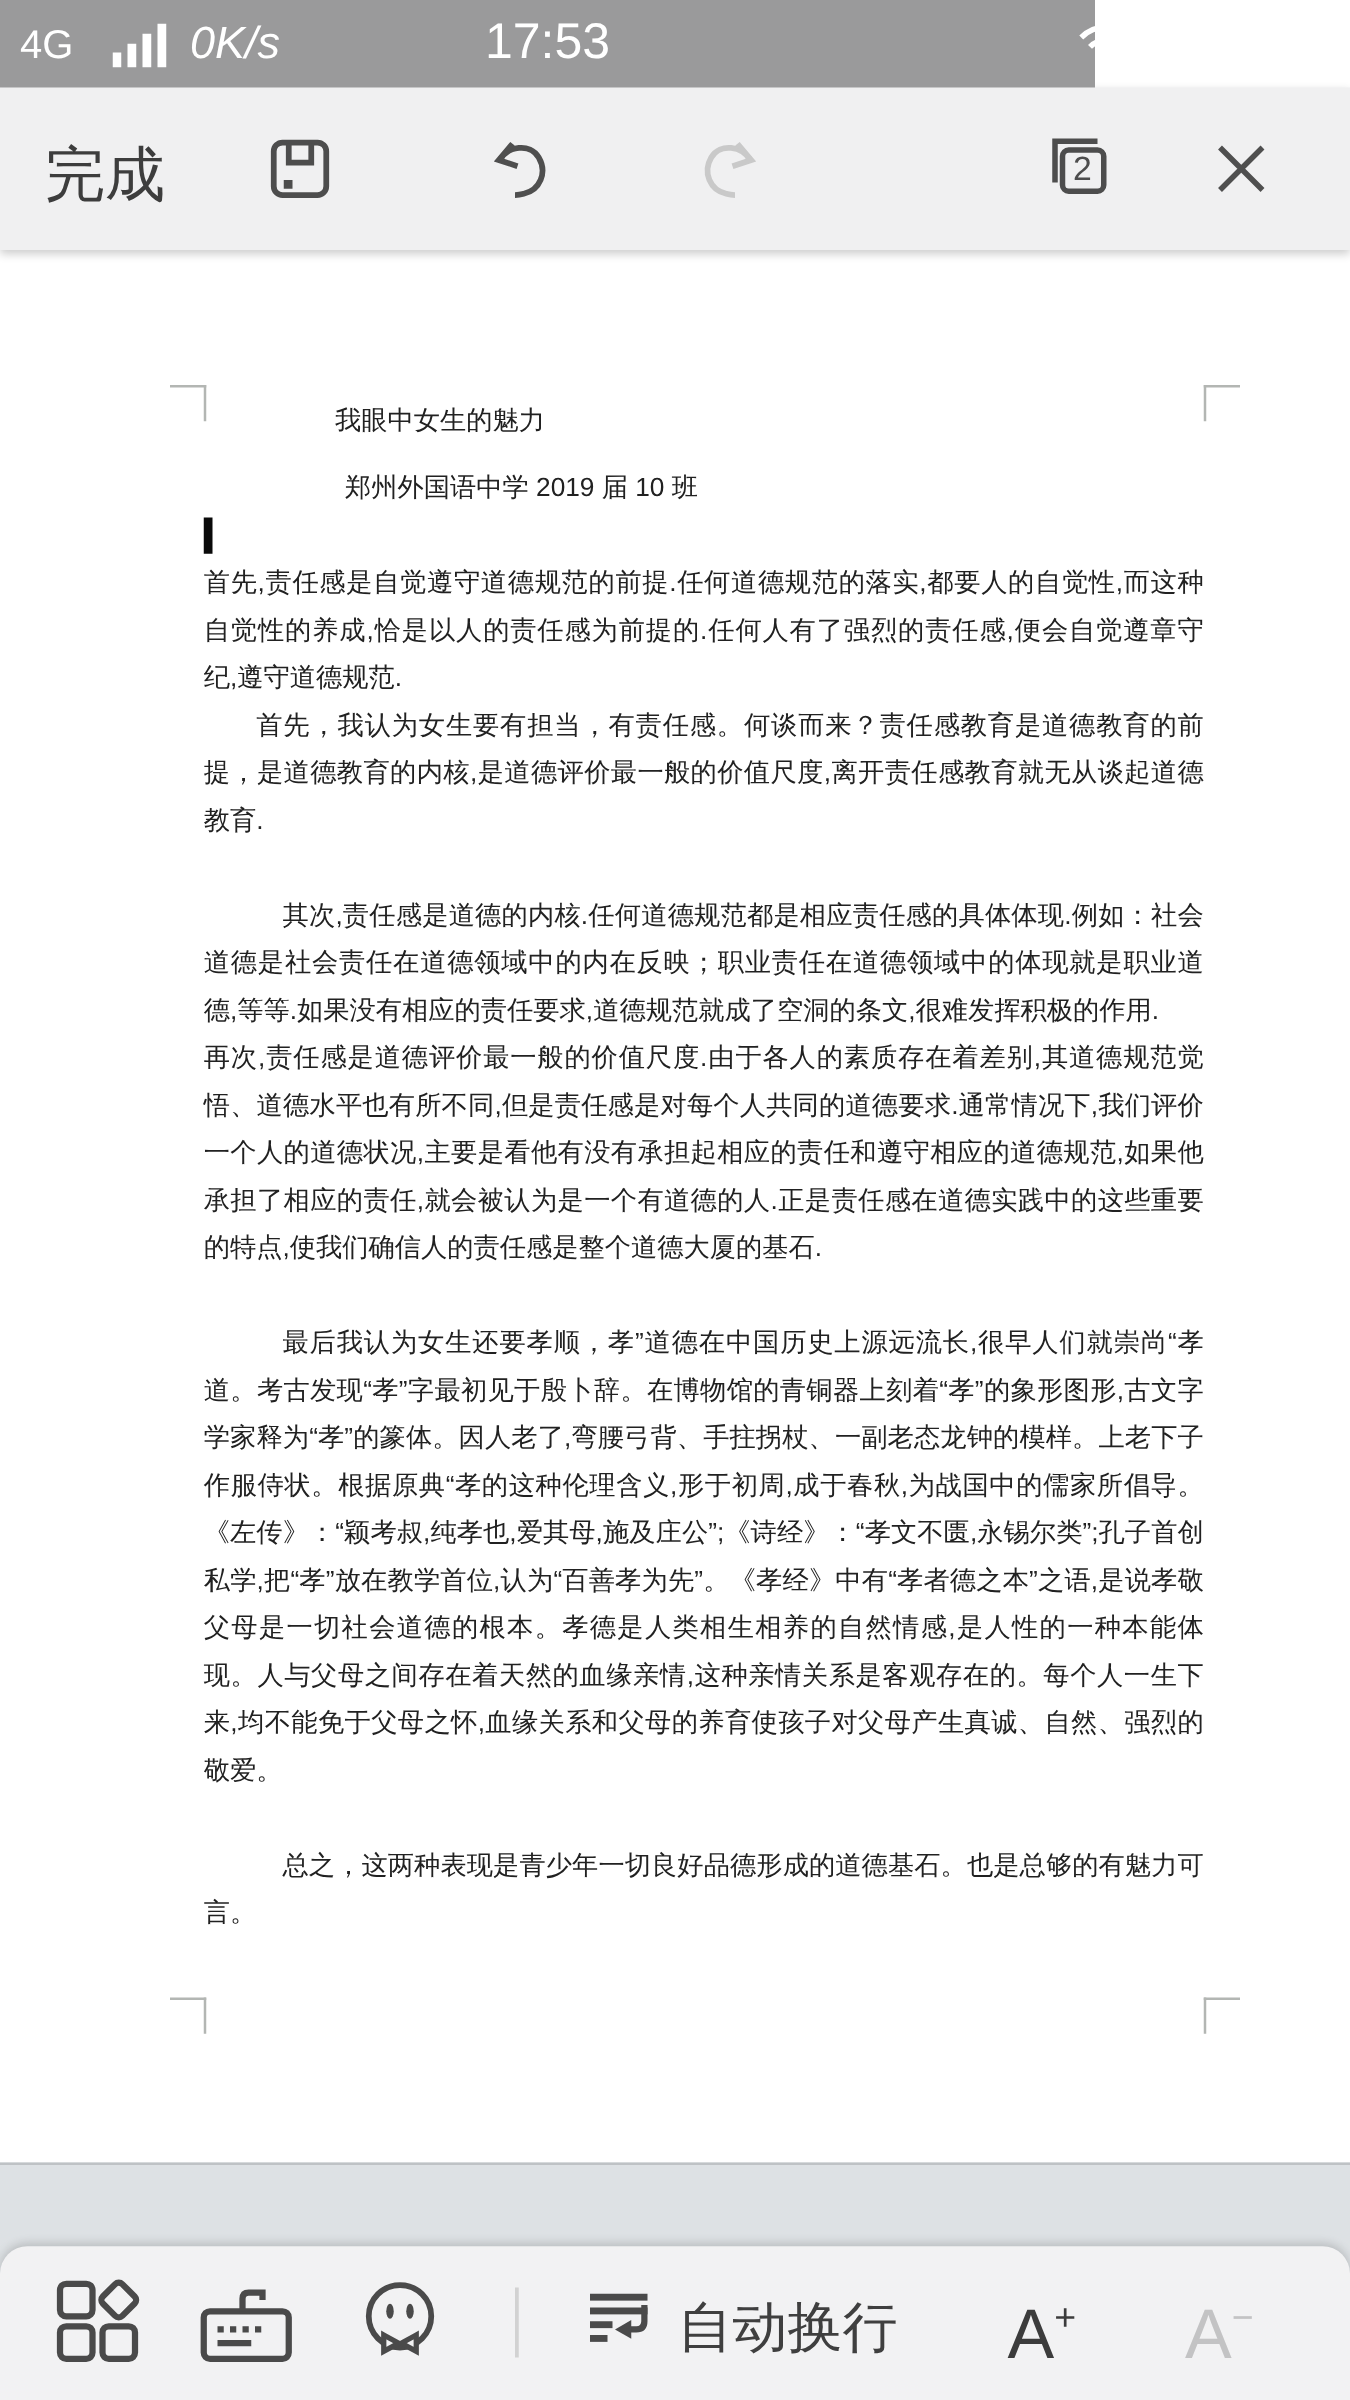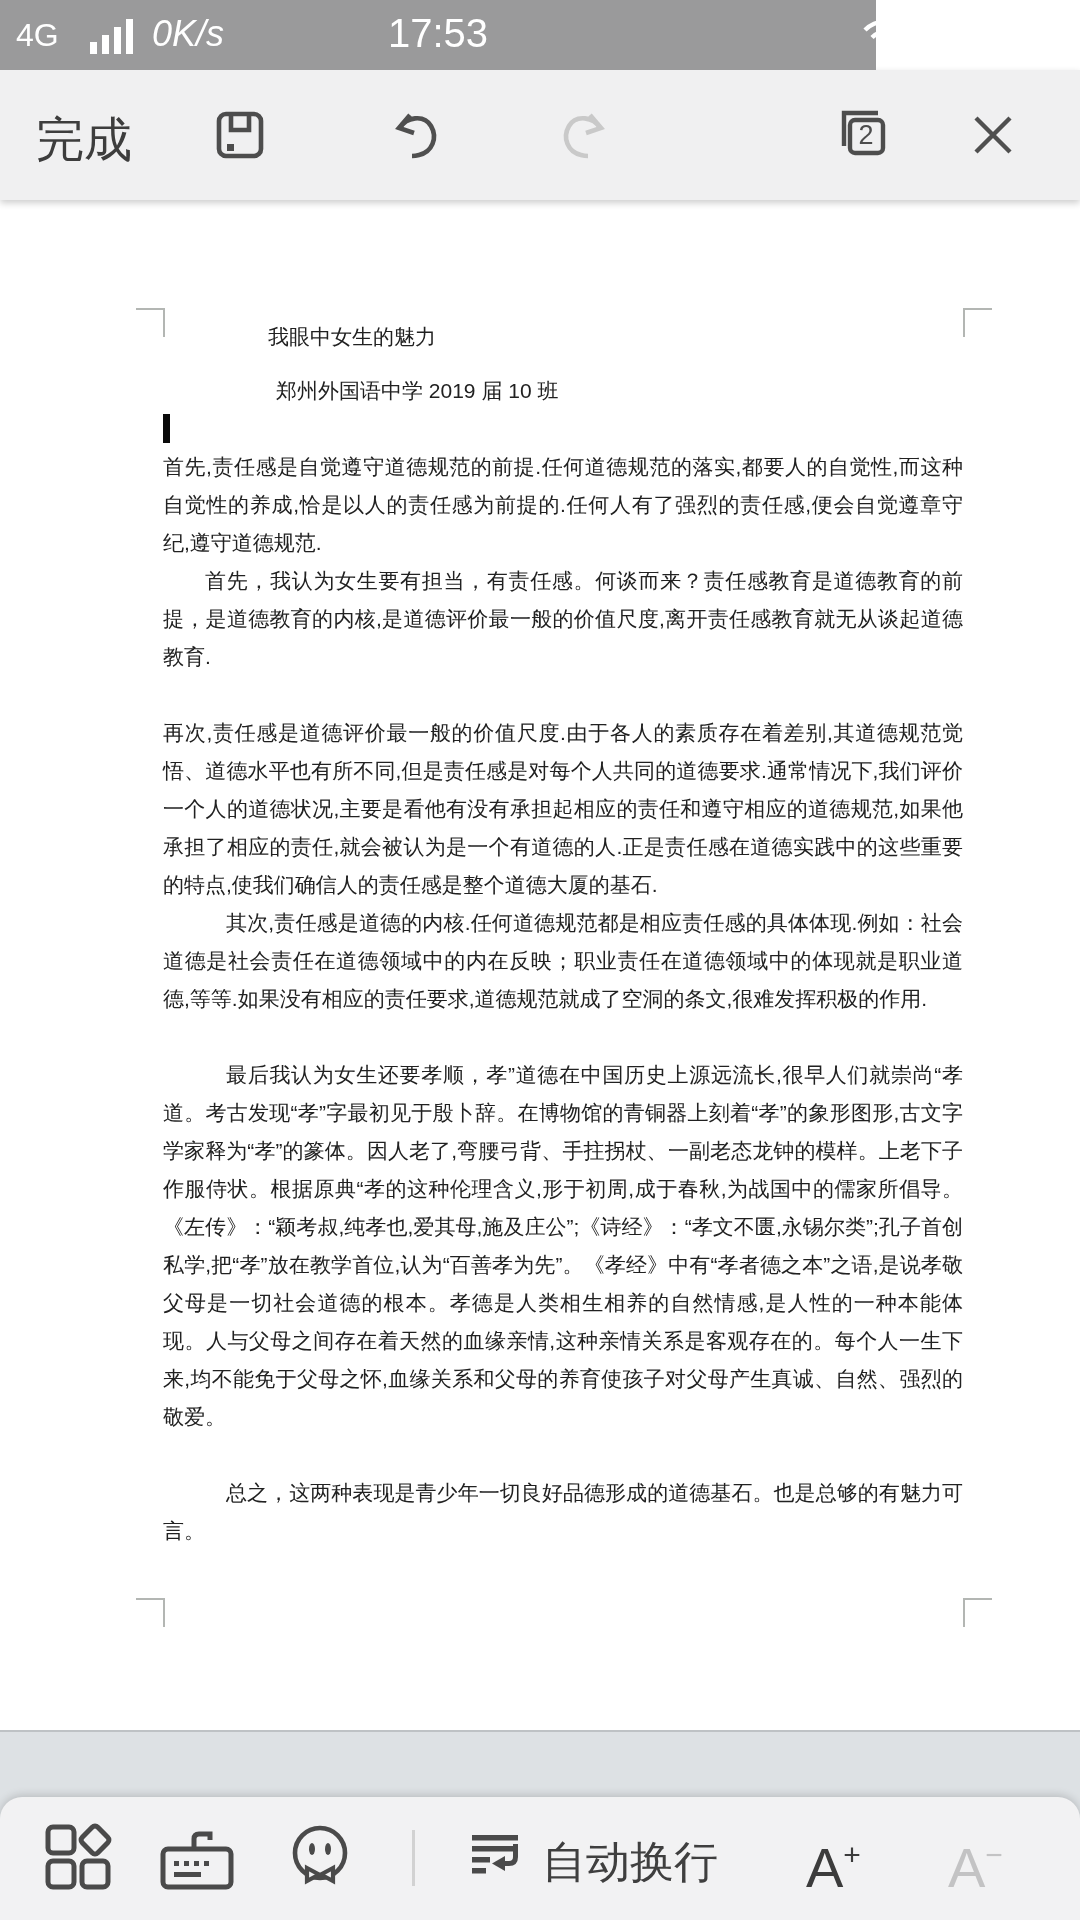--- a/index.html
+++ b/index.html
@@ -138,22 +138,22 @@
     <div class="mark r" style="left:963px;top:1398px;"></div>
 
     <div class="doc-text">
       <div class="doc-title">我眼中女生的魅力</div>
       <div class="doc-school">郑州外国语中学  2019 届 10 班</div>
       <div id="paragraphs">
           <div class="blank-line"><span class="cursor"></span></div>
           <div class="para" style="text-indent: 0px;">首先,责任感是自觉遵守道德规范的前提.任何道德规范的落实,都要人的自觉性,而这种自觉性的养成,恰是以人的责任感为前提的.任何人有了强烈的责任感,便会自觉遵章守纪,遵守道德规范.</div>
           <div class="para" style="text-indent: 42px;">首先，我认为女生要有担当，有责任感。何谈而来？责任感教育是道德教育的前提，是道德教育的内核,是道德评价最一般的价值尺度,离开责任感教育就无从谈起道德教育.</div>
           <div class="blank-line"></div>
+          <div class="para" style="text-indent: 63px;">其次,责任感是道德的内核.任何道德规范都是相应责任感的具体体现.例如：社会道德是社会责任在道德领域中的内在反映；职业责任在道德领域中的体现就是职业道德,等等.如果没有相应的责任要求,道德规范就成了空洞的条文,很难发挥积极的作用.</div>
           <div class="para" style="text-indent: 0px;">再次,责任感是道德评价最一般的价值尺度.由于各人的素质存在着差别,其道德规范觉悟、道德水平也有所不同,但是责任感是对每个人共同的道德要求.通常情况下,我们评价一个人的道德状况,主要是看他有没有承担起相应的责任和遵守相应的道德规范,如果他承担了相应的责任,就会被认为是一个有道德的人.正是责任感在道德实践中的这些重要的特点,使我们确信人的责任感是整个道德大厦的基石.</div>
-          <div class="para" style="text-indent: 63px;">其次,责任感是道德的内核.任何道德规范都是相应责任感的具体体现.例如：社会道德是社会责任在道德领域中的内在反映；职业责任在道德领域中的体现就是职业道德,等等.如果没有相应的责任要求,道德规范就成了空洞的条文,很难发挥积极的作用.</div>
           <div class="blank-line"></div>
           <div class="para" style="text-indent: 63px;">最后我认为女生还要孝顺，孝”道德在中国历史上源远流长,很早人们就崇尚“孝道。考古发现“孝”字最初见于殷卜辞。在博物馆的青铜器上刻着“孝”的象形图形,古文字学家释为“孝”的篆体。因人老了,弯腰弓背、手拄拐杖、一副老态龙钟的模样。上老下子作服侍状。根据原典“孝的这种伦理含义,形于初周,成于春秋,为战国中的儒家所倡导。《左传》：“颖考叔,纯孝也,爱其母,施及庄公”;《诗经》：“孝文不匮,永锡尔类”;孔子首创私学,把“孝”放在教学首位,认为“百善孝为先”。《孝经》中有“孝者德之本”之语,是说孝敬父母是一切社会道德的根本。孝德是人类相生相养的自然情感,是人性的一种本能体现。人与父母之间存在着天然的血缘亲情,这种亲情关系是客观存在的。每个人一生下来,均不能免于父母之怀,血缘关系和父母的养育使孩子对父母产生真诚、自然、强烈的敬爱。</div>
           <div class="blank-line"></div>
           <div class="para" style="text-indent: 63px;">总之，这两种表现是青少年一切良好品德形成的道德基石。也是总够的有魅力可言。</div>
         </div>
     </div>
   </div>
 
   <div class="bottom-strip"></div>
 

